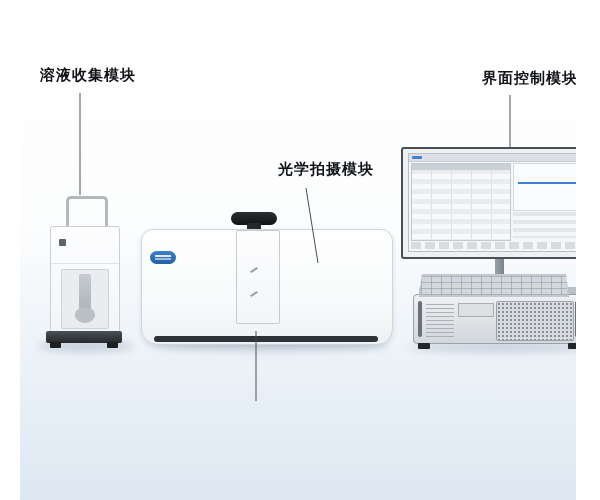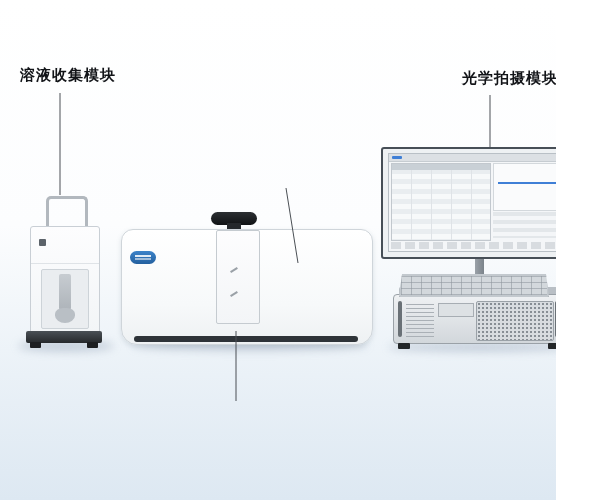--- a/index.html
+++ b/index.html
@@ -1,19 +1,20 @@
 <!DOCTYPE html>
 <html><head>
 <meta charset="utf-8">
 <style>
   html,body{margin:0;padding:0;background:#fff;}
   .canvas{
     position:relative;width:556px;height:500px;overflow:hidden;
     font-family:Liberation Mono, monospace;
     background:linear-gradient(180deg,#ffffff 0%,#fcfdfe 45%,#eaf1f7 75%,#dde8f2 100%);
+    margin-left:20px;
   }
   
   .label{position:absolute;font-size:15px;font-weight:700;color:#121418;letter-spacing:1px;white-space:nowrap;}
   .l-solution{left:20px;top:66px;}
   .l-interface{left:462px;top:69px;}
   .l-optical{left:258px;top:160px;}
   .l-circulation{left:232px;top:405px;}
   
   .connectors{position:absolute;left:0;top:0;width:600px;height:500px;pointer-events:none;z-index:30;}
   .connectors line{stroke:#4a4f54;stroke-width:1;}
@@ -96,21 +97,22 @@
 </head>
 <body>
 
 <div class="canvas">
 
   <div class="shadow sh-collector"></div>
   <div class="shadow sh-instrument"></div>
   <div class="shadow sh-chassis"></div>
 
   <div class="label l-solution">溶液收集模块</div>
-  <div class="label l-interface">光学拍摄模块</div>
+  <div class="label l-interface">界面控制模块</div>
+  <div class="label l-optical">光学拍摄模块</div>
 
   <div class="collector">
     <div class="collector-handle"></div>
     <div class="collector-body">
       <div class="collector-divider"></div>
       <div class="collector-button"></div>
       <div class="collector-window">
         <div class="collector-tube"></div>
         <div class="collector-bulb"></div>
       </div>

